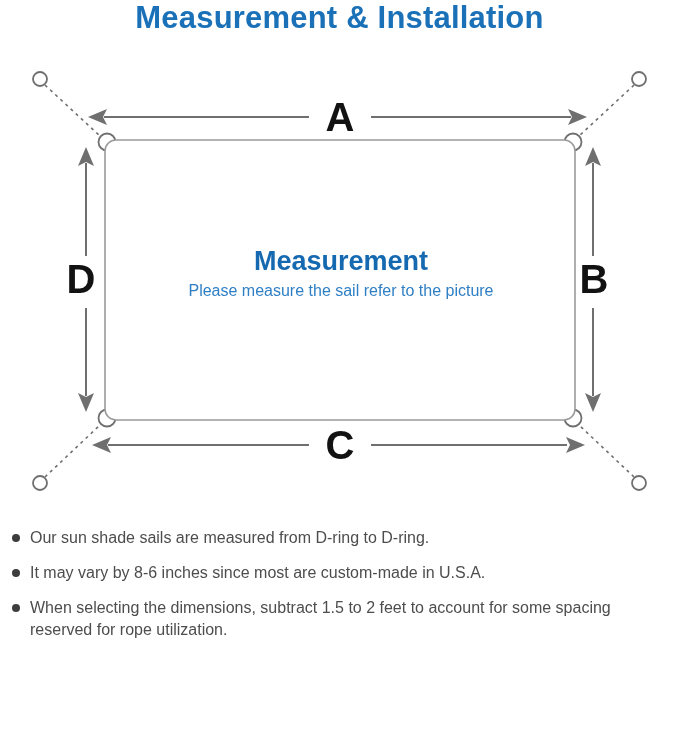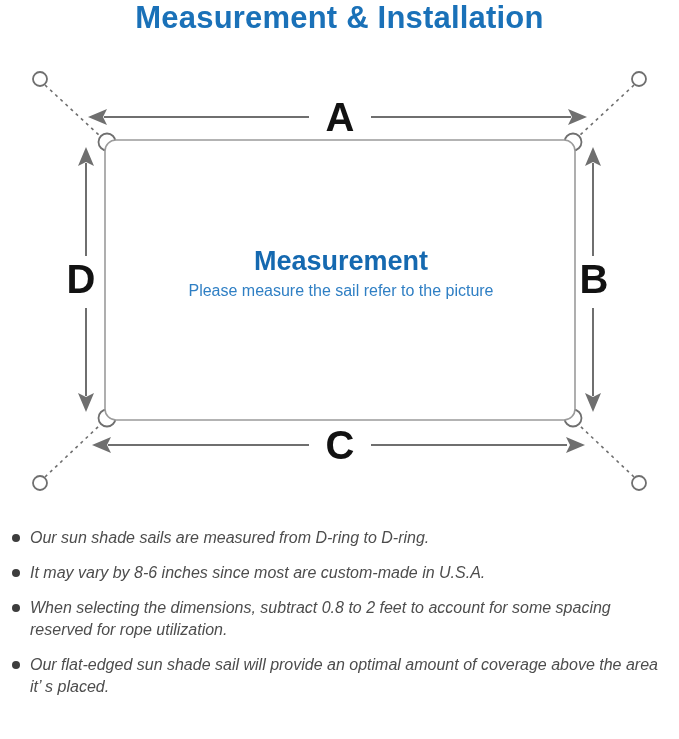--- a/index.html
+++ b/index.html
@@ -97,21 +97,20 @@
     flex: 0 0 8px;
     width: 8px;
     height: 8px;
     margin: 7px 10px 0 2px;
     border-radius: 50%;
     background: var(--dot_gray, #3d3d3d);
   }
   .note-text {
     flex: 1 1 auto;
     max-width: 637px;
-    font-style: italic;
   }
 </style>
 </head>
 <body>
 
 <div class="page">
 
   <h1 class="page-title">Measurement &amp; Installation</h1>
 
   <svg class="diagram-svg" width="679" height="470" viewBox="0 0 679 470" xmlns="http://www.w3.org/2000/svg">
@@ -173,21 +172,17 @@
     <div class="note-item">
       <span class="note-dot"></span>
       <span class="note-text">Our sun shade sails are measured from D-ring to D-ring.</span>
     </div>
     <div class="note-item">
       <span class="note-dot"></span>
       <span class="note-text">It may vary by 8-6 inches since most are custom-made in U.S.A.</span>
     </div>
     <div class="note-item">
       <span class="note-dot"></span>
-      <span class="note-text">When selecting the dimensions, subtract 0.8 to 2 feet to account for some spacing reserved for rope utilization.</span>
-    </div>
-    <div class="note-item">
-      <span class="note-dot"></span>
-      <span class="note-text">Our flat-edged sun shade sail will provide an optimal amount of coverage above the area it’ s placed.</span>
+      <span class="note-text">When selecting the dimensions, subtract 1.5 to 2 feet to account for some spacing reserved for rope utilization.</span>
     </div>
   </div>
 
 </div>
 
 </body></html>

